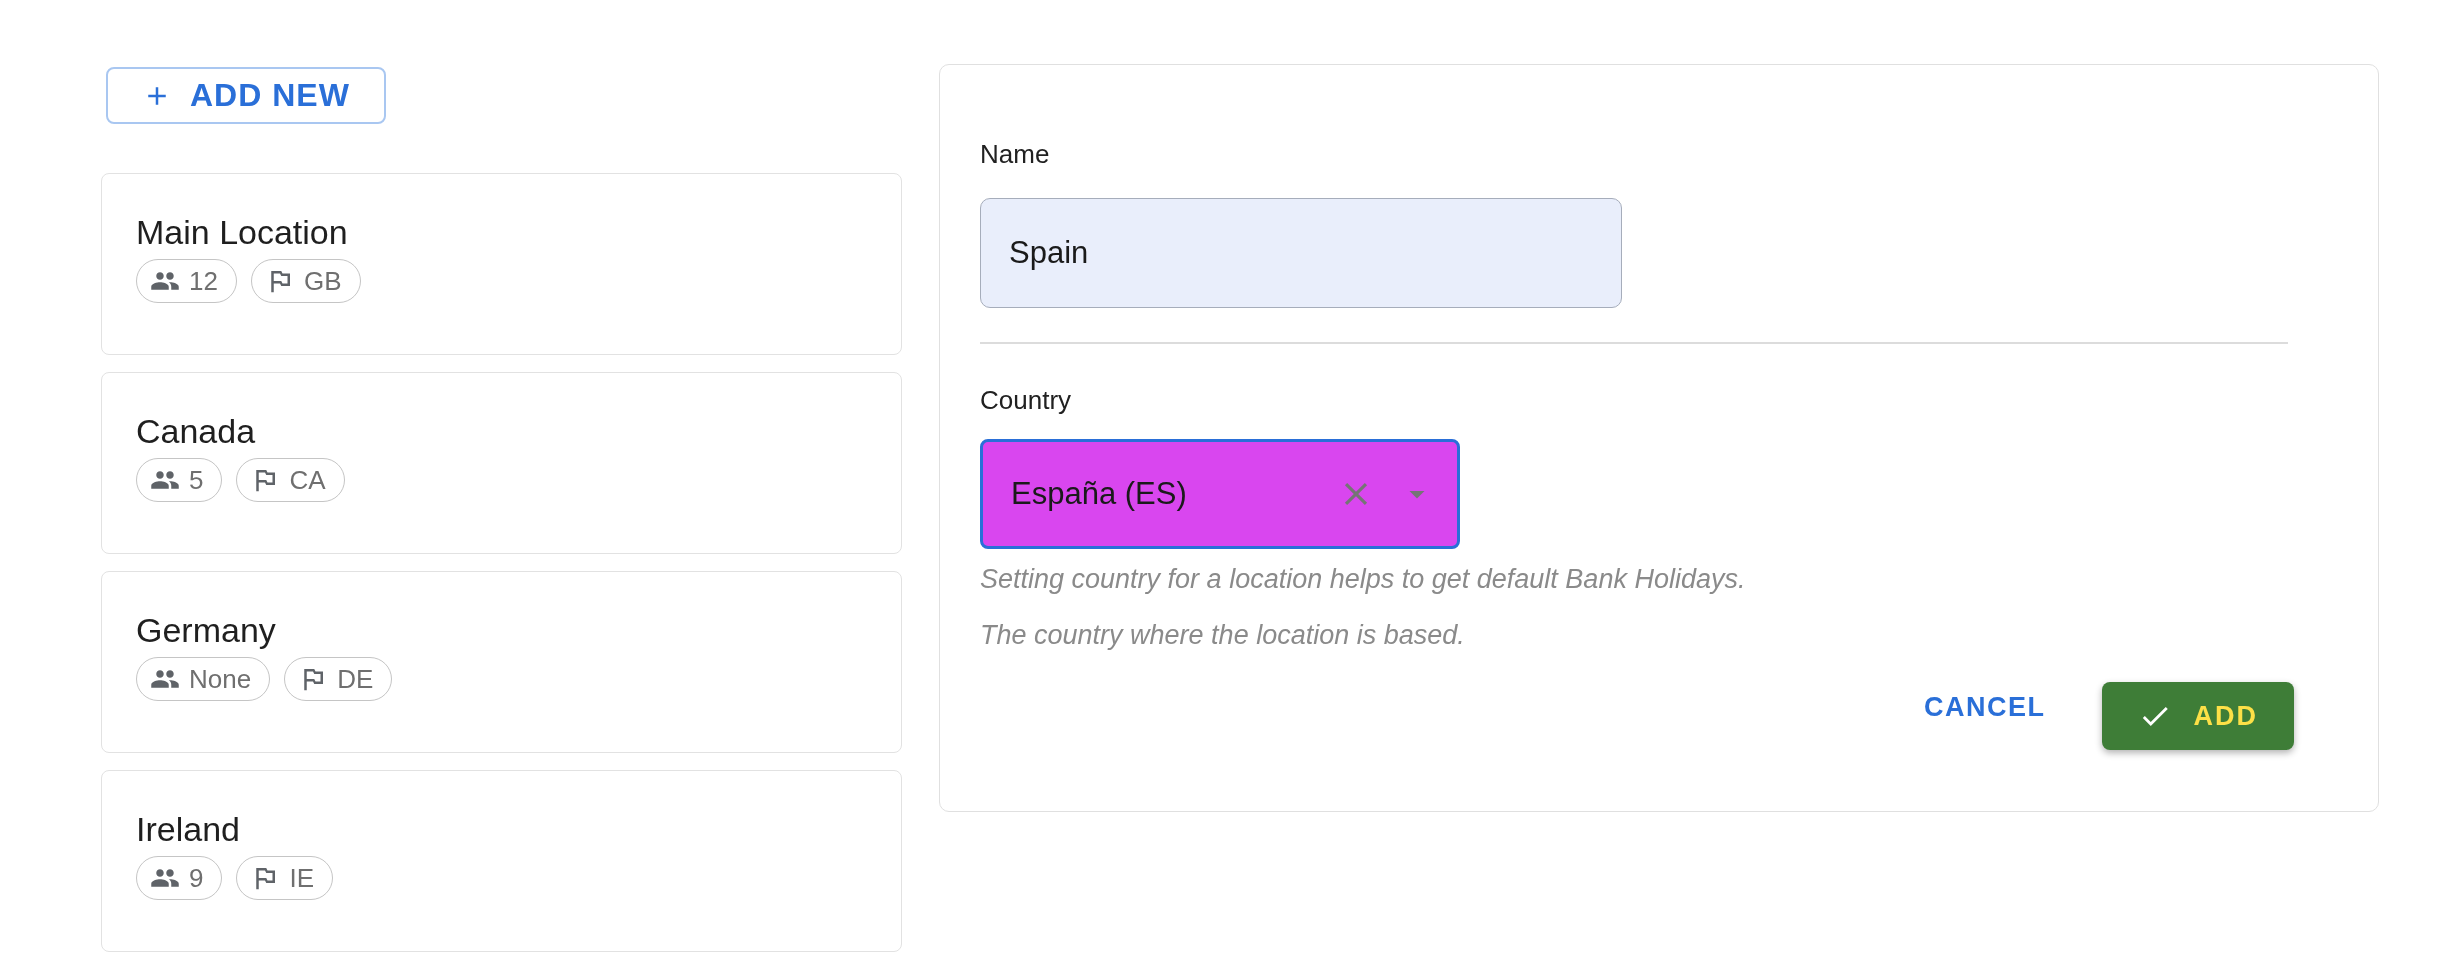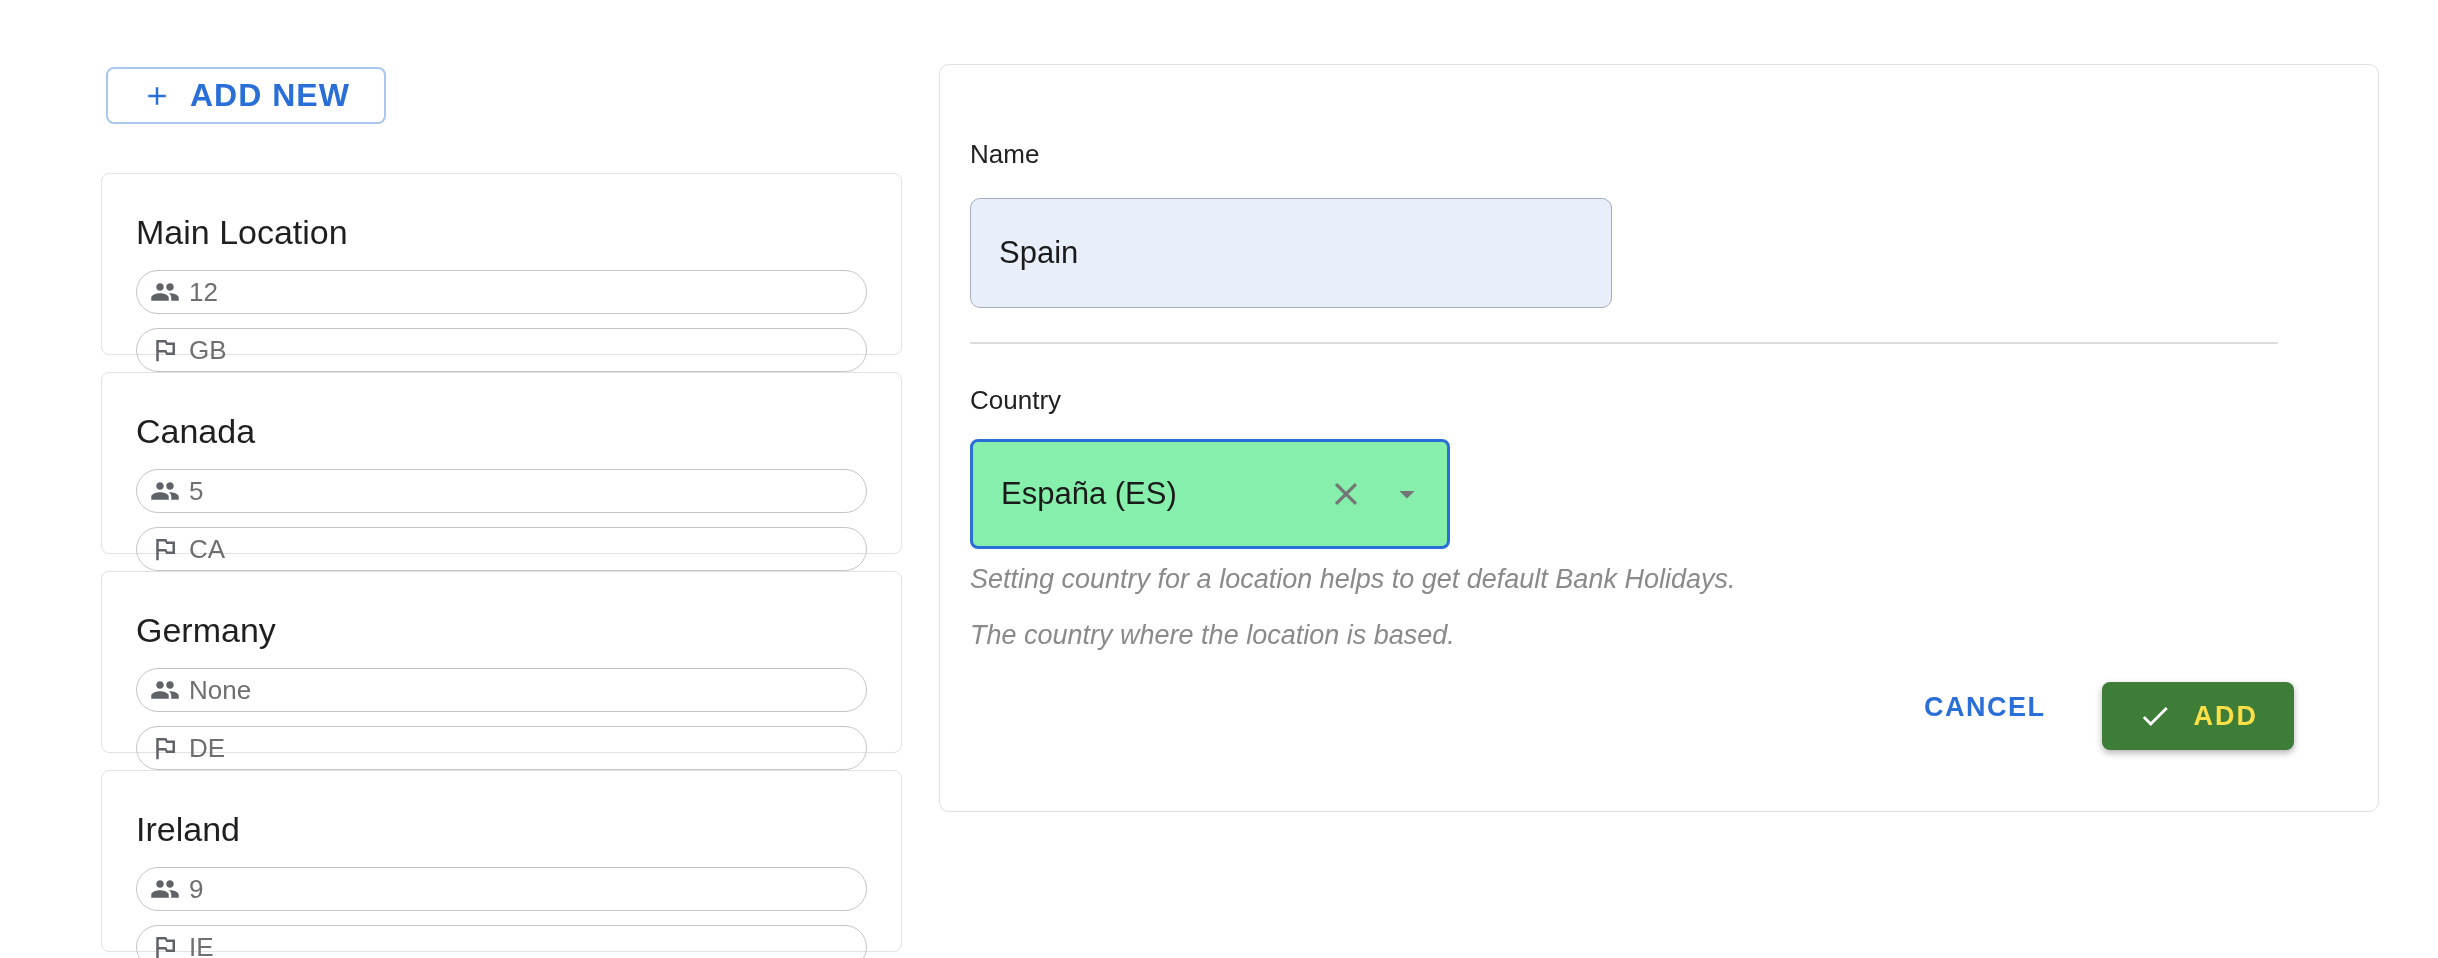--- a/index.html
+++ b/index.html
@@ -25,54 +25,54 @@
   }
   .add-new svg { width:30px; height:30px; fill:var(--primary-blue,#2a6fd8); }
 
   .cards { margin-top:49px; display:flex; flex-direction:column; gap:17px;padding-left:28px; }
   .card {
     height:182px; width:801px; background:#ffffff;
     border:1px solid var(--card-border,#e2e2e2); border-radius:8px;
     padding:40px 34px 0 34px; cursor:pointer;
   }
   .card-title { font-size:34px; font-weight:400; color:#1f1f1f; line-height:1.1; }
-  .chips { margin-top:19px; display:flex; gap:14px;flex-direction:column; }
+  .chips { margin-top:8px; display:flex; gap:14px; }
   .chip {
     display:inline-flex; align-items:center; gap:9px;
     height:44px; padding:0 18px 0 13px;
     border:1px solid var(--chip-border,#c5c5c5); border-radius:22px;
     color:var(--chip-text,#6f6f6f); font-size:26px;
   }
   .chip svg { width:30px; height:30px; fill:var(--icon-gray,#5f6368); flex:0 0 auto; }
 
   
   .panel {
     position:absolute; left:939px; top:64px; width:1440px; height:748px;
     background:#ffffff; border:1px solid var(--panel-border,#e0e0e0);
-    border-radius:10px; padding:74px 84px 0 30px;
+    border-radius:10px; padding:74px 84px 0 40px;
   }
   .field-label { display:block; font-size:26px; color:#212121; }
 
   .name-input {
     margin-top:28px; width:642px; height:110px;
     background:var(--input-bg,#e9eefb);
     border:1px solid var(--input-border,#a6adbb); border-radius:10px;
     padding:0 28px; font-family:inherit; font-size:31px; color:#1a1a1a;
     outline:none; display:block;
   }
 
   .divider { margin-top:34px; width:1308px; height:2px; background:var(--divider,#dcdcdc); }
 
   .country-label { margin-top:41px; }
 
   .country-select {
     margin-top:23px; width:480px; height:110px;
     border:3px solid var(--primary-blue,#2a6fd8); border-radius:8px;
     display:flex; align-items:center; padding:0 22px 0 28px; gap:24px;
-    background:#86efac; cursor:pointer;
+    background:#d946ef; cursor:pointer;
   }
   .country-value { flex:1; font-size:31px; color:#1a1a1a; }
   .country-select .clear svg { width:38px; height:38px; fill:var(--control-gray,#757575); display:block; }
   .country-select .arrow svg { width:36px; height:36px; fill:var(--control-gray,#757575); display:block; }
   .iconbtn { background:none; border:none; padding:0; cursor:pointer; line-height:0; }
 
   .helper {
     font-style:italic; color:var(--helper-gray,#8a8a8a); font-size:27px; line-height:1.15;
   }
   .helper-1 { margin-top:25px; }

